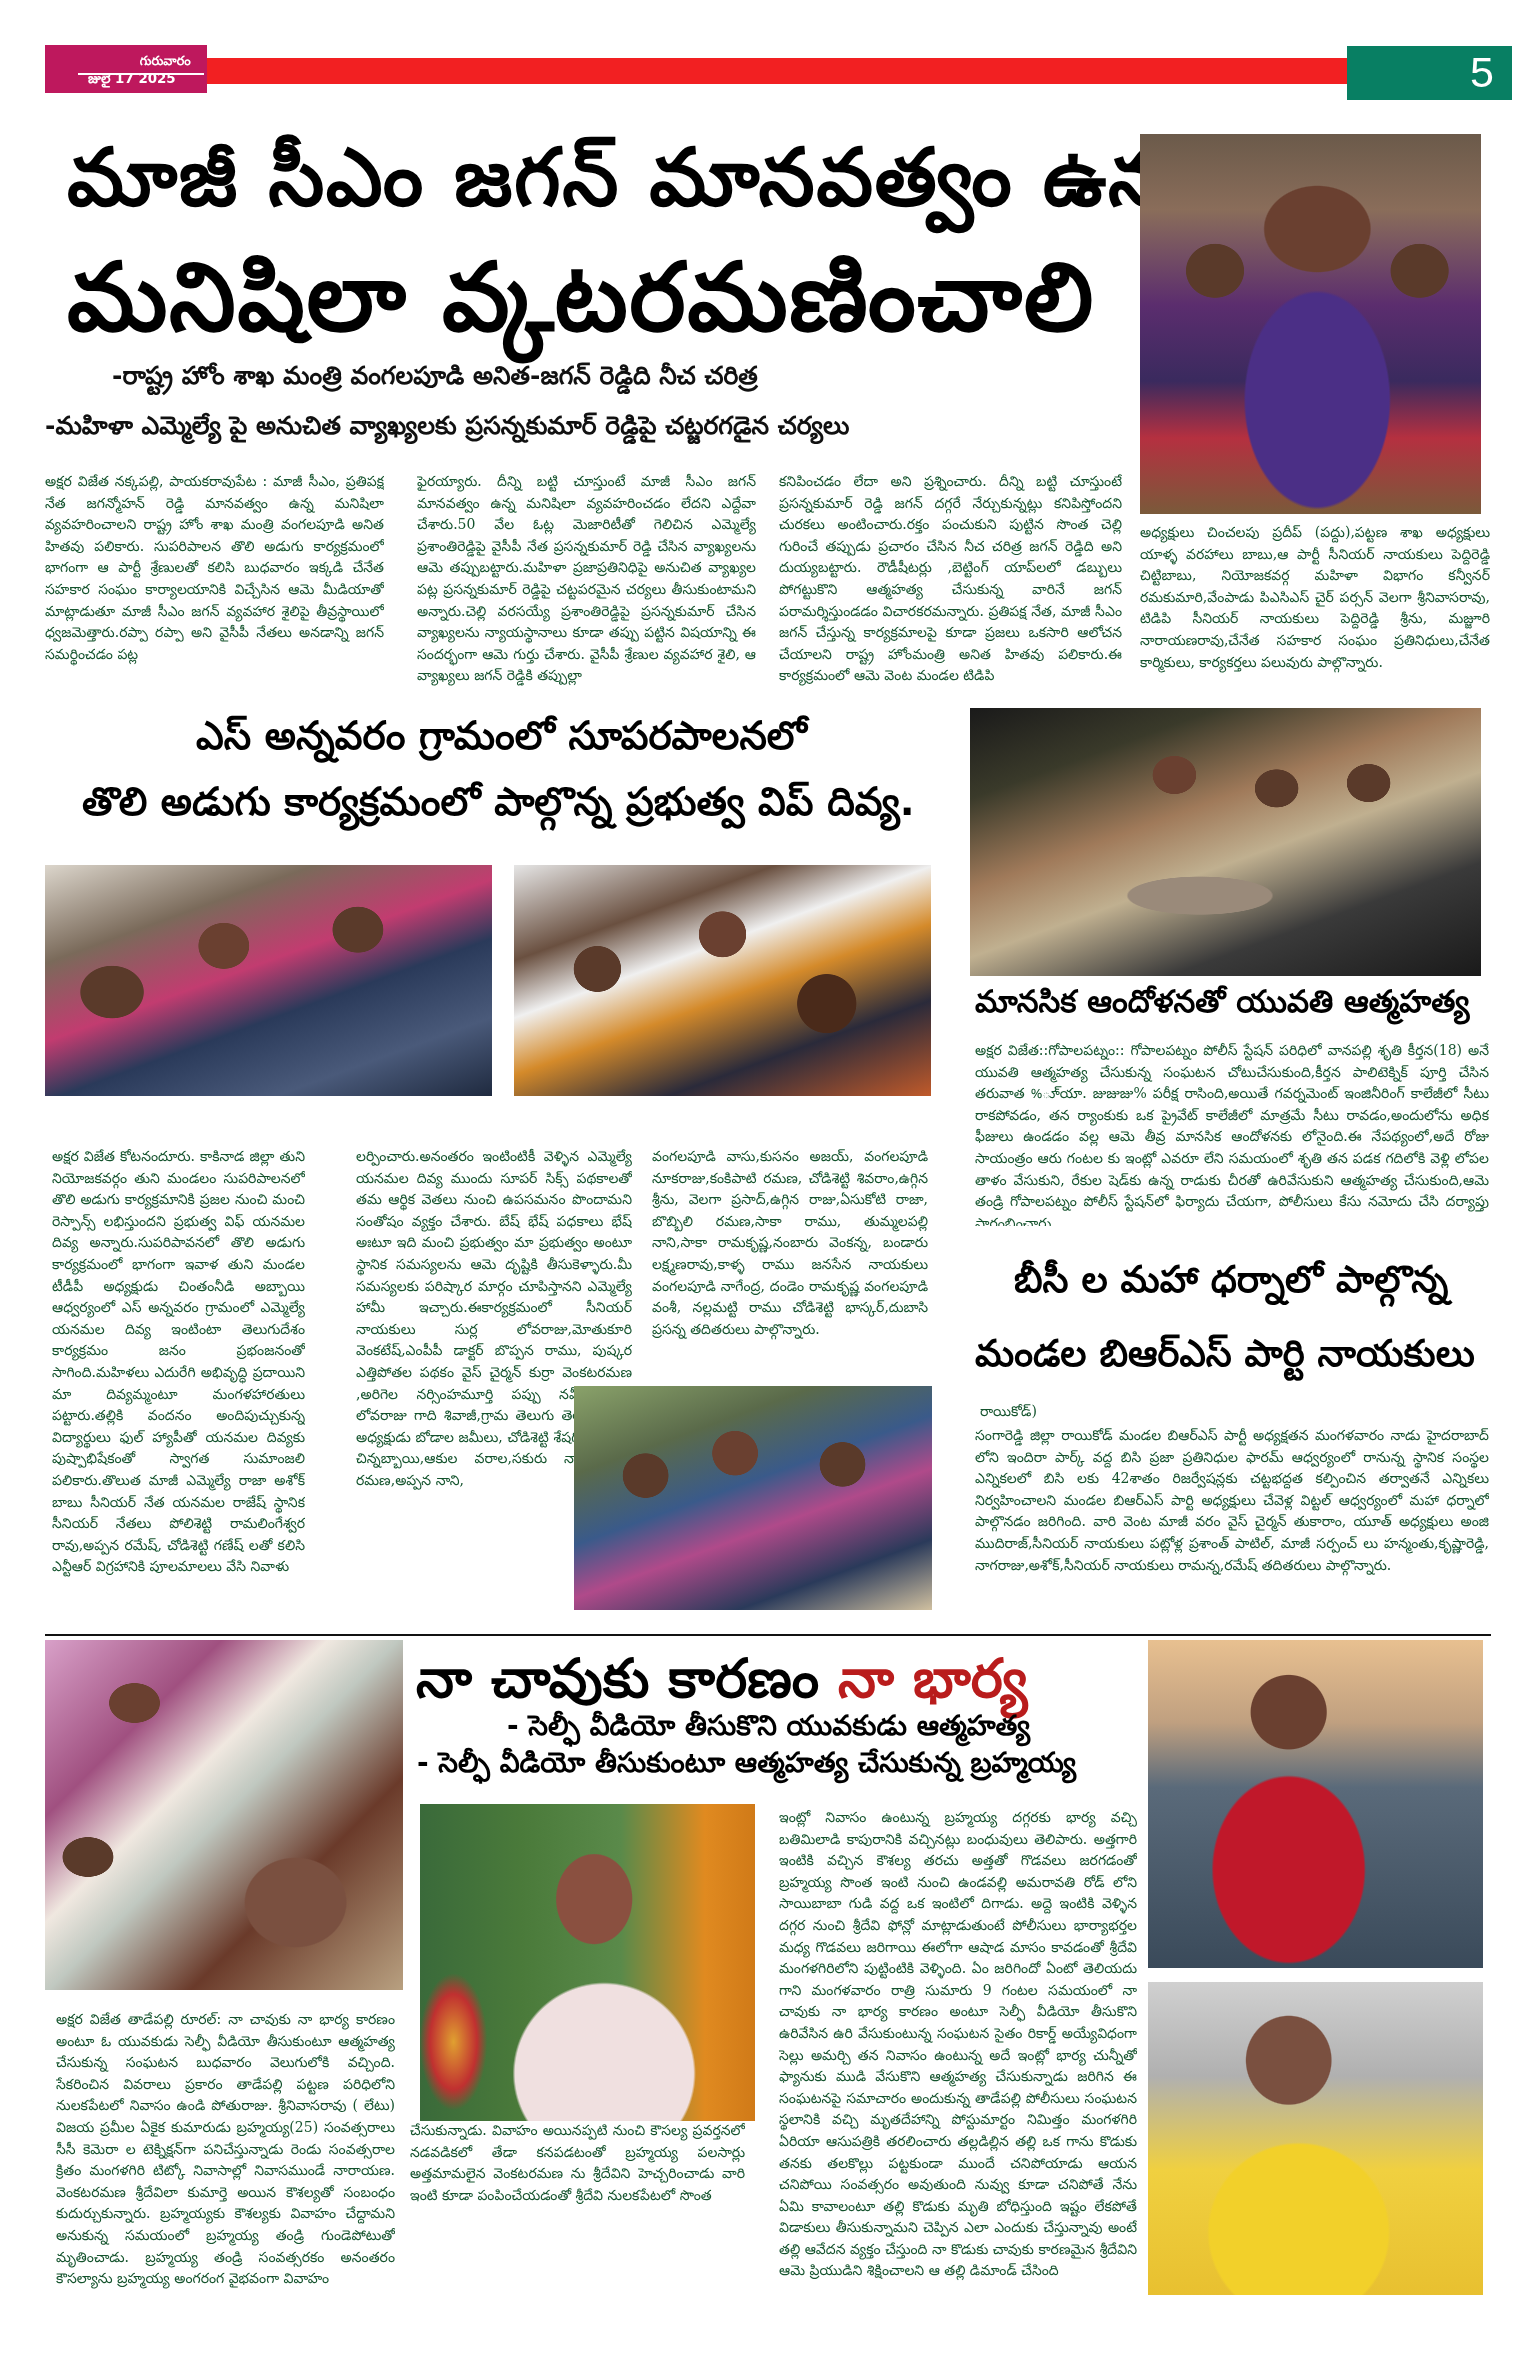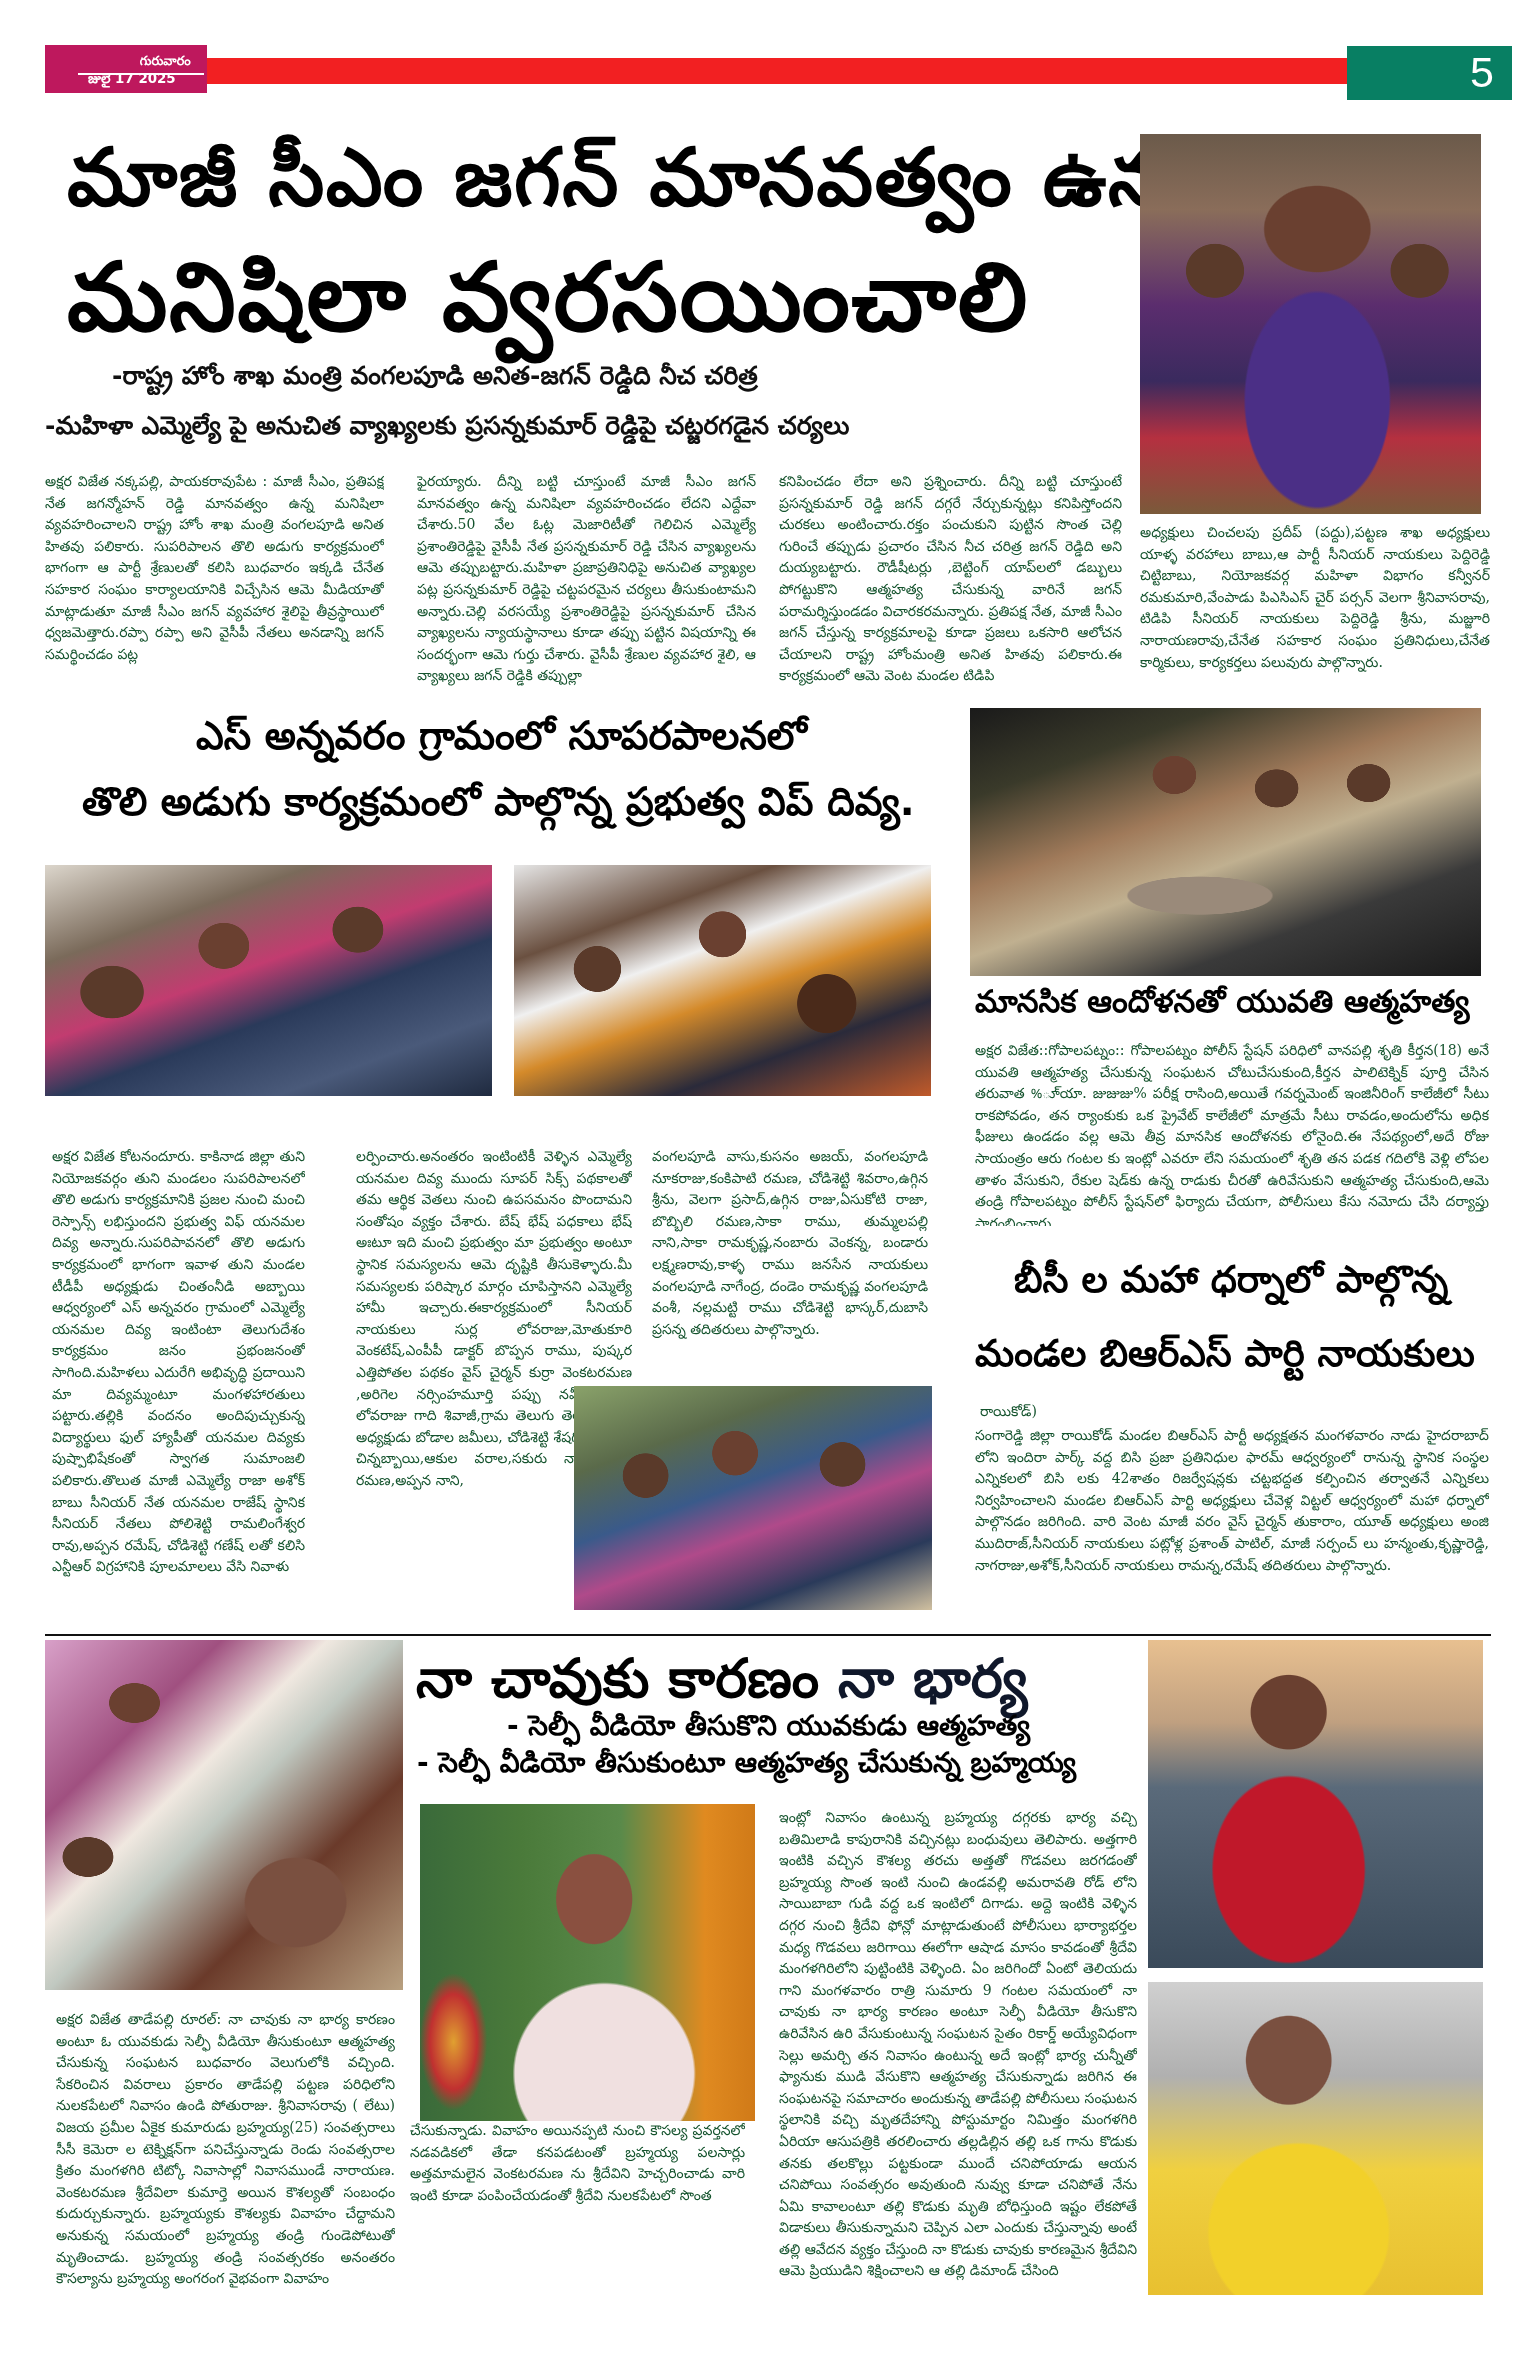--- a/index.html
+++ b/index.html
@@ -27,37 +27,37 @@
   
   .col { font-size: 14px; line-height: 21.6px; text-align: justify; color: #14532d; font-family: "DejaVu Serif", serif; }
 
   
   .photo { overflow: hidden; }
   .photo .shade { position: absolute; inset: 0; }
 
   .hr-line { left: 45px; top: 1634px; width: 1446px; height: 2.2px; background: #111; }
 
   .h2 { font-weight: bold; color: #000; white-space: nowrap; line-height: 1.1; }
-  .red { color: #0f172a; }
+  .red { color: #b91c1c; }
 </style>
 </head>
 <body>
 
 <div class="abs date-box">
   <span class="day">గురువారం</span>
   <span class="rule"></span>
   <span class="date">జులై 17 2025</span>
 </div>
 <div class="abs red-bar"></div>
 <div class="abs page-box">
   <span class="num">5</span>
 </div>
 
 <div class="abs hl hl-main-1">మాజీ సీఎం జగన్ మానవత్వం ఉన్న</div>
-<div class="abs hl hl-main-2">మనిషిలా వ్వరసయించాలి</div>
+<div class="abs hl hl-main-2">మనిషిలా వ్కటరమణించాలి</div>
 <div class="abs sub sub-1">-రాష్ట్ర హోం శాఖ మంత్రి వంగలపూడి అనిత-జగన్ రెడ్డిది నీచ చరిత్ర</div>
 <div class="abs sub sub-2">-మహిళా ఎమ్మెల్యే పై అనుచిత వ్యాఖ్యలకు  ప్రసన్నకుమార్ రెడ్డిపై చట్జరగడైన చర్యలు</div>
 
 <div class="abs photo" style="left:1140px;top:134px;width:341px;height:380px;background:linear-gradient(180deg,#6b5a4a 0%,#8a6d5a 20%,#5b2d6e 45%,#3a2a5e 65%,#b53040 80%,#7a5a3a 100%);">
   <div class="shade" style="background:radial-gradient(ellipse 22% 16% at 52% 25%, #6a4030 0%, #6a4030 70%, transparent 72%),radial-gradient(ellipse 12% 10% at 22% 36%, #5a3a2a 0%, #5a3a2a 70%, transparent 72%),radial-gradient(ellipse 12% 10% at 82% 36%, #5a3a2a 0%, #5a3a2a 70%, transparent 72%),radial-gradient(ellipse 30% 40% at 52% 70%, #4b2f86 0%, #4b2f86 70%, transparent 72%);"></div>
 </div>
 
 <div class="abs col" style="left:45px;top:471px;width:339px;height:235px;overflow:hidden;">అక్షర విజేత నక్కపల్లి, పాయకరావుపేట : మాజీ సీఎం, ప్రతిపక్ష నేత జగన్మోహన్ రెడ్డి మానవత్వం ఉన్న మనిషిలా వ్యవహరించాలని రాష్ట్ర హోం శాఖ మంత్రి వంగలపూడి అనిత హితవు పలికారు. సుపరిపాలన తొలి అడుగు కార్యక్రమంలో భాగంగా ఆ పార్టీ శ్రేణులతో కలిసి బుధవారం ఇక్కడి చేనేత సహకార సంఘం కార్యాలయానికి విచ్చేసిన ఆమె మీడియాతో మాట్లాడుతూ మాజీ సీఎం జగన్ వ్యవహార శైలిపై తీవ్రస్థాయిలో ధ్వజమెత్తారు.రప్పా రప్పా అని వైసీపీ నేతలు అనడాన్ని జగన్ సమర్థించడం పట్ల</div>
 <div class="abs col" style="left:417px;top:471px;width:339px;height:235px;overflow:hidden;">ఫైరయ్యారు. దీన్ని బట్టి చూస్తుంటే మాజీ సీఎం జగన్ మానవత్వం ఉన్న మనిషిలా వ్యవహరించడం లేదని ఎద్దేవా చేశారు.50 వేల ఓట్ల మెజారిటీతో గెలిచిన ఎమ్మెల్యే ప్రశాంతిరెడ్డిపై వైసీపీ నేత ప్రసన్నకుమార్ రెడ్డి చేసిన వ్యాఖ్యలను ఆమె తప్పుబట్టారు.మహిళా ప్రజాప్రతినిధిపై అనుచిత వ్యాఖ్యల పట్ల ప్రసన్నకుమార్ రెడ్డిపై చట్టపరమైన చర్యలు తీసుకుంటామని అన్నారు.చెల్లి వరసయ్యే ప్రశాంతిరెడ్డిపై ప్రసన్నకుమార్ చేసిన వ్యాఖ్యలను న్యాయస్థానాలు కూడా తప్పు పట్టిన విషయాన్ని ఈ సందర్భంగా ఆమె గుర్తు చేశారు. వైసీపీ శ్రేణుల వ్యవహార శైలి, ఆ వ్యాఖ్యలు జగన్ రెడ్డికి తప్పుల్లా</div>
 <div class="abs col" style="left:779px;top:471px;width:343px;height:235px;overflow:hidden;">కనిపించడం లేదా అని ప్రశ్నించారు. దీన్ని బట్టి చూస్తుంటే ప్రసన్నకుమార్ రెడ్డి జగన్ దగ్గరే నేర్చుకున్నట్లు కనిపిస్తోందని చురకలు అంటించారు.రక్తం పంచుకుని పుట్టిన సొంత చెల్లి గురించే తప్పుడు ప్రచారం చేసిన నీచ చరిత్ర జగన్ రెడ్డిది అని దుయ్యబట్టారు. రౌడీషీటర్లు ,బెట్టింగ్ యాప్‌లలో డబ్బులు పోగట్టుకొని ఆత్మహత్య చేసుకున్న వారినే జగన్ పరామర్శిస్తుండడం విచారకరమన్నారు. ప్రతిపక్ష నేత, మాజీ సీఎం జగన్ చేస్తున్న కార్యక్రమాలపై కూడా ప్రజలు ఒకసారి ఆలోచన చేయాలని రాష్ట్ర హోంమంత్రి అనిత హితవు పలికారు.ఈ కార్యక్రమంలో ఆమె వెంట మండల టిడిపి</div>

